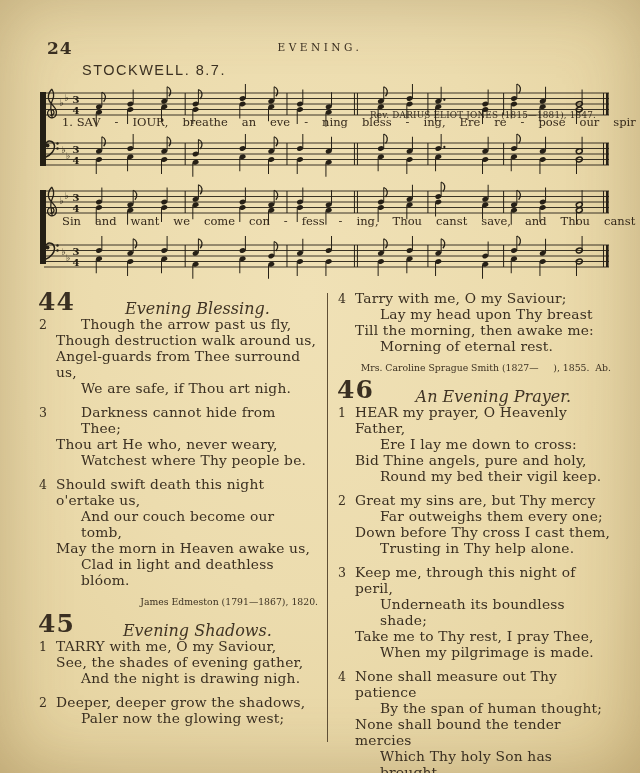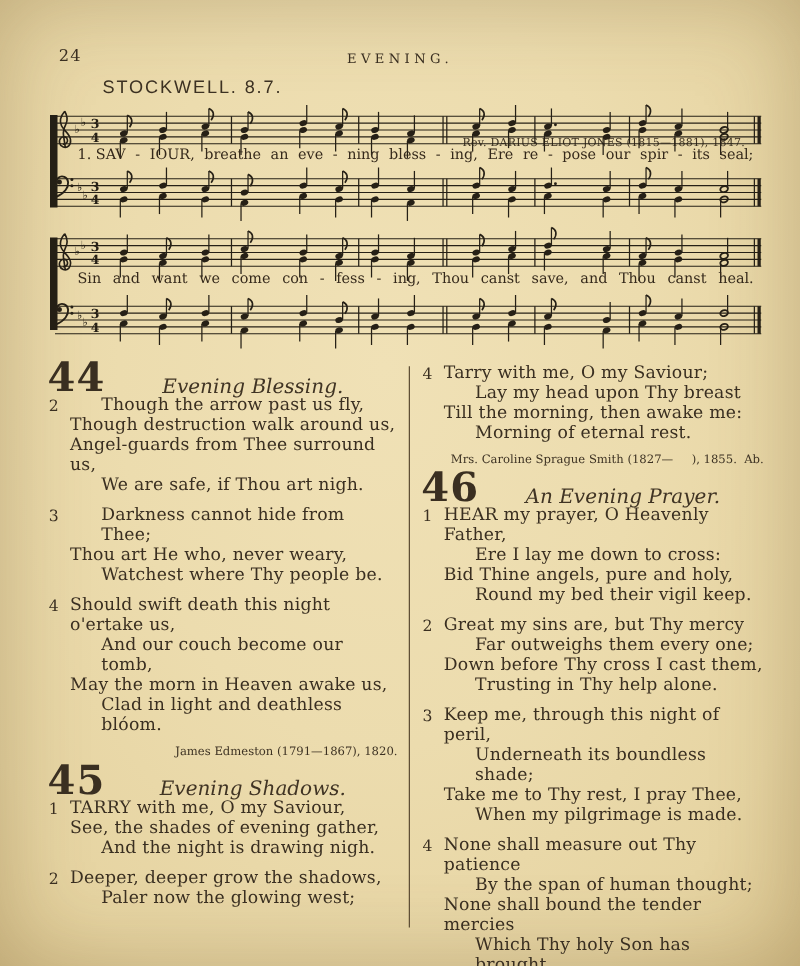--- a/index.html
+++ b/index.html
@@ -3,35 +3,35 @@
 <meta charset="utf-8">
 <style>
   html,body{margin:0;padding:0;background:#6b5c41;}
   .page{
     position:relative;width:640px;height:773px;margin:0 auto;overflow:hidden;
     background:radial-gradient(ellipse at 48% 38%, #f0e1b6 0%, #ecdcae 45%, #e6d4a2 80%, #ddc892 100%);
     box-shadow:inset 0 0 70px rgba(105,80,35,.30);
     font-family:"DejaVu Serif","Liberation Serif",serif;color:#3a2f21;
   }
   svg{overflow:visible;display:block;}
-  .pagenum{position:absolute;left:47px;top:38px;font-size:13px;font-weight:400;letter-spacing:1px;}
+  .pagenum{position:absolute;left:47px;top:38px;font-size:17px;font-weight:700;letter-spacing:1px;}
   .runhead{position:absolute;left:0;right:0;top:41px;text-align:center;font-size:10.5px;font-weight:500;letter-spacing:3.5px;}
   .tune-title{position:absolute;left:82px;top:62px;font-family:"Liberation Sans",sans-serif;font-size:14.5px;letter-spacing:1.5px;color:#3c3122;}
   .composer{position:absolute;right:44px;top:70px;font-size:8.8px;letter-spacing:.2px;color:#3c3122;margin-top:40px;}
   .staff{position:absolute;left:40px;width:572px;height:40px;}
   .s0t{top:84px}.s0b{top:134px}.s1t{top:182px}.s1b{top:236px}
-  .lyrics{position:absolute;left:62px;width:541px;height:15px;display:flex;justify-content:space-between;align-items:center;font-size:11.5px;color:#35291b;white-space:nowrap;}
+  .lyrics{position:absolute;left:62px;width:541px;height:15px;display:flex;justify-content:space-between;align-items:flex-start;font-size:11.5px;color:#35291b;white-space:nowrap;gap:14px;}
   .l0{top:115px}.l1{top:214px}
   .bracket{position:absolute;left:40px;width:6px;background:#241f15;}
   .b1{top:92px;height:74px}.b2{top:190px;height:74px}
   .col-divider{position:absolute;left:327px;top:293px;width:1.3px;height:449px;background:#5f4f36;}
   .col{position:absolute;top:290px;width:282px;}
   .left{left:38px}.right{left:337px;width:276px}
   .hymn-head{display:flex;align-items:flex-start;margin:0 0 4px 0;height:22px;}
-  .hymn-number{font-size:32px;font-weight:700;line-height:24px;letter-spacing:1px;}
+  .hymn-number{font-size:25px;font-weight:700;line-height:24px;letter-spacing:1px;}
   .hymn-title{flex:1;text-align:center;font-style:italic;font-size:16px;padding-top:9px;color:#40342​4;color:#403424;}
   .verse{position:relative;padding-left:18px;margin:0 0 8px 0;}
   .vnum{position:absolute;left:1px;top:1px;font-size:12.5px;}
   .vline{font-size:13.8px;line-height:16px;letter-spacing:.2px;}
   .vline.ind{padding-left:25px;}
   .attr{text-align:right;font-size:9.3px;margin:0 2px 5px 0;color:#3c3122;}
 </style>
 </head>
 <body>
 

